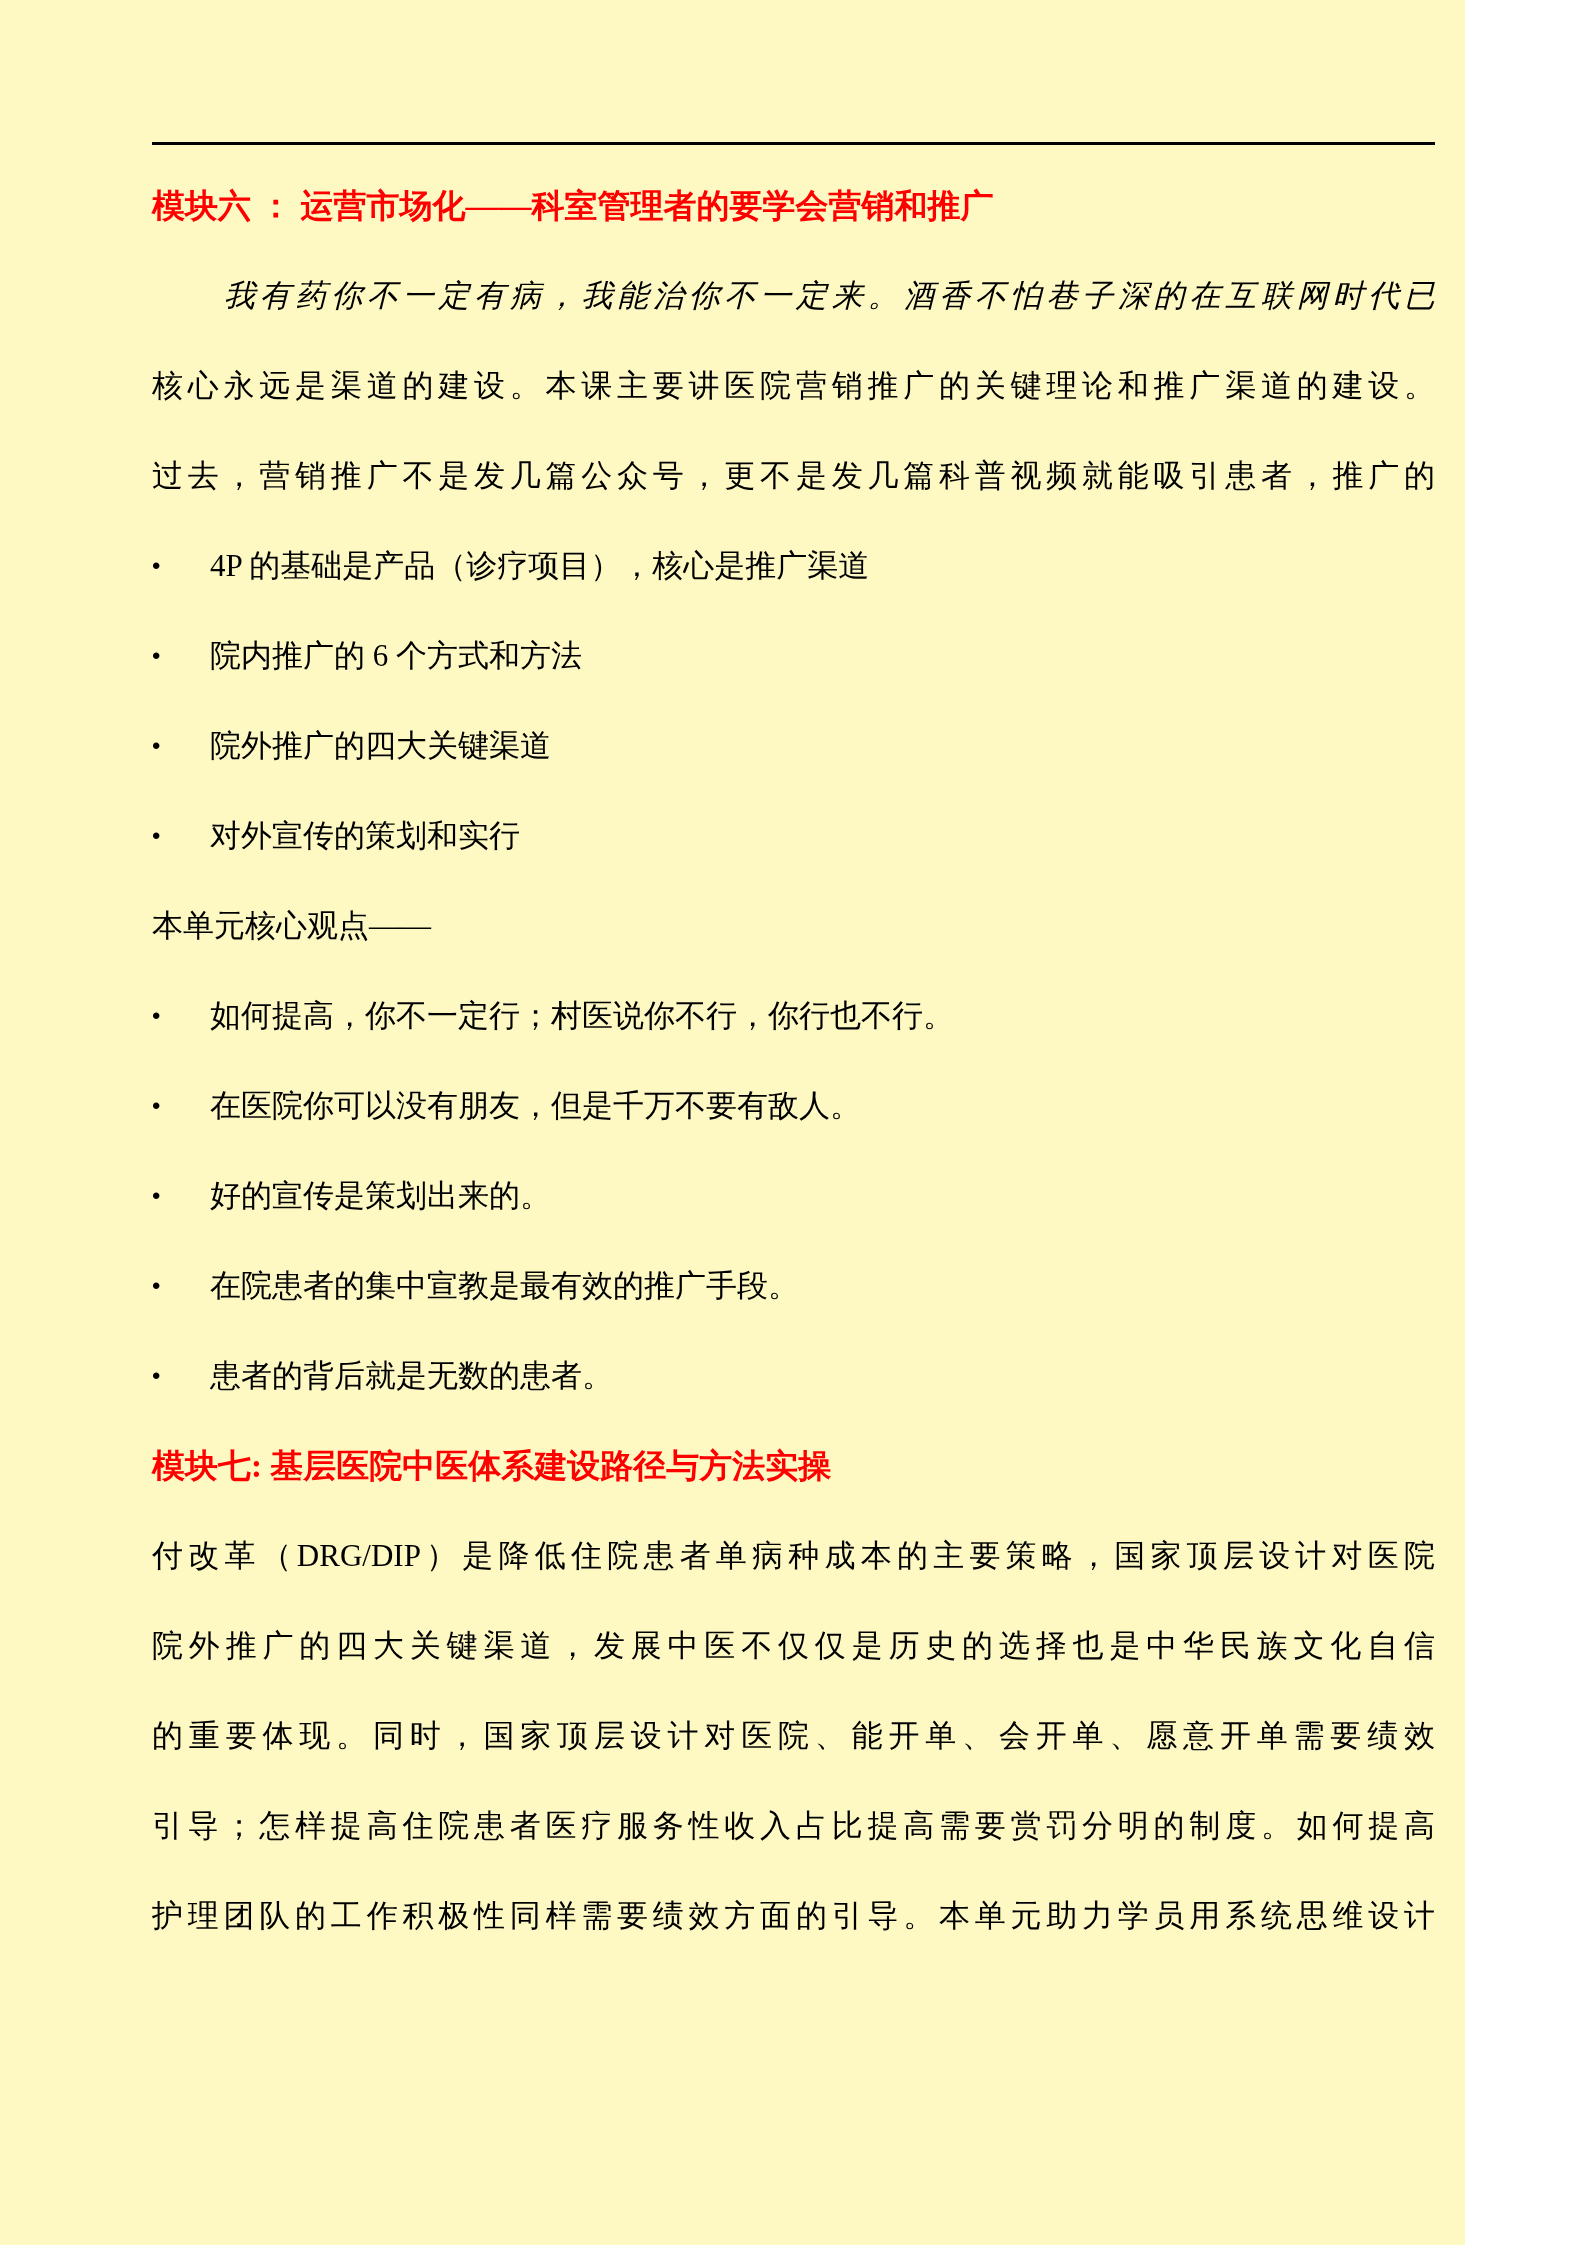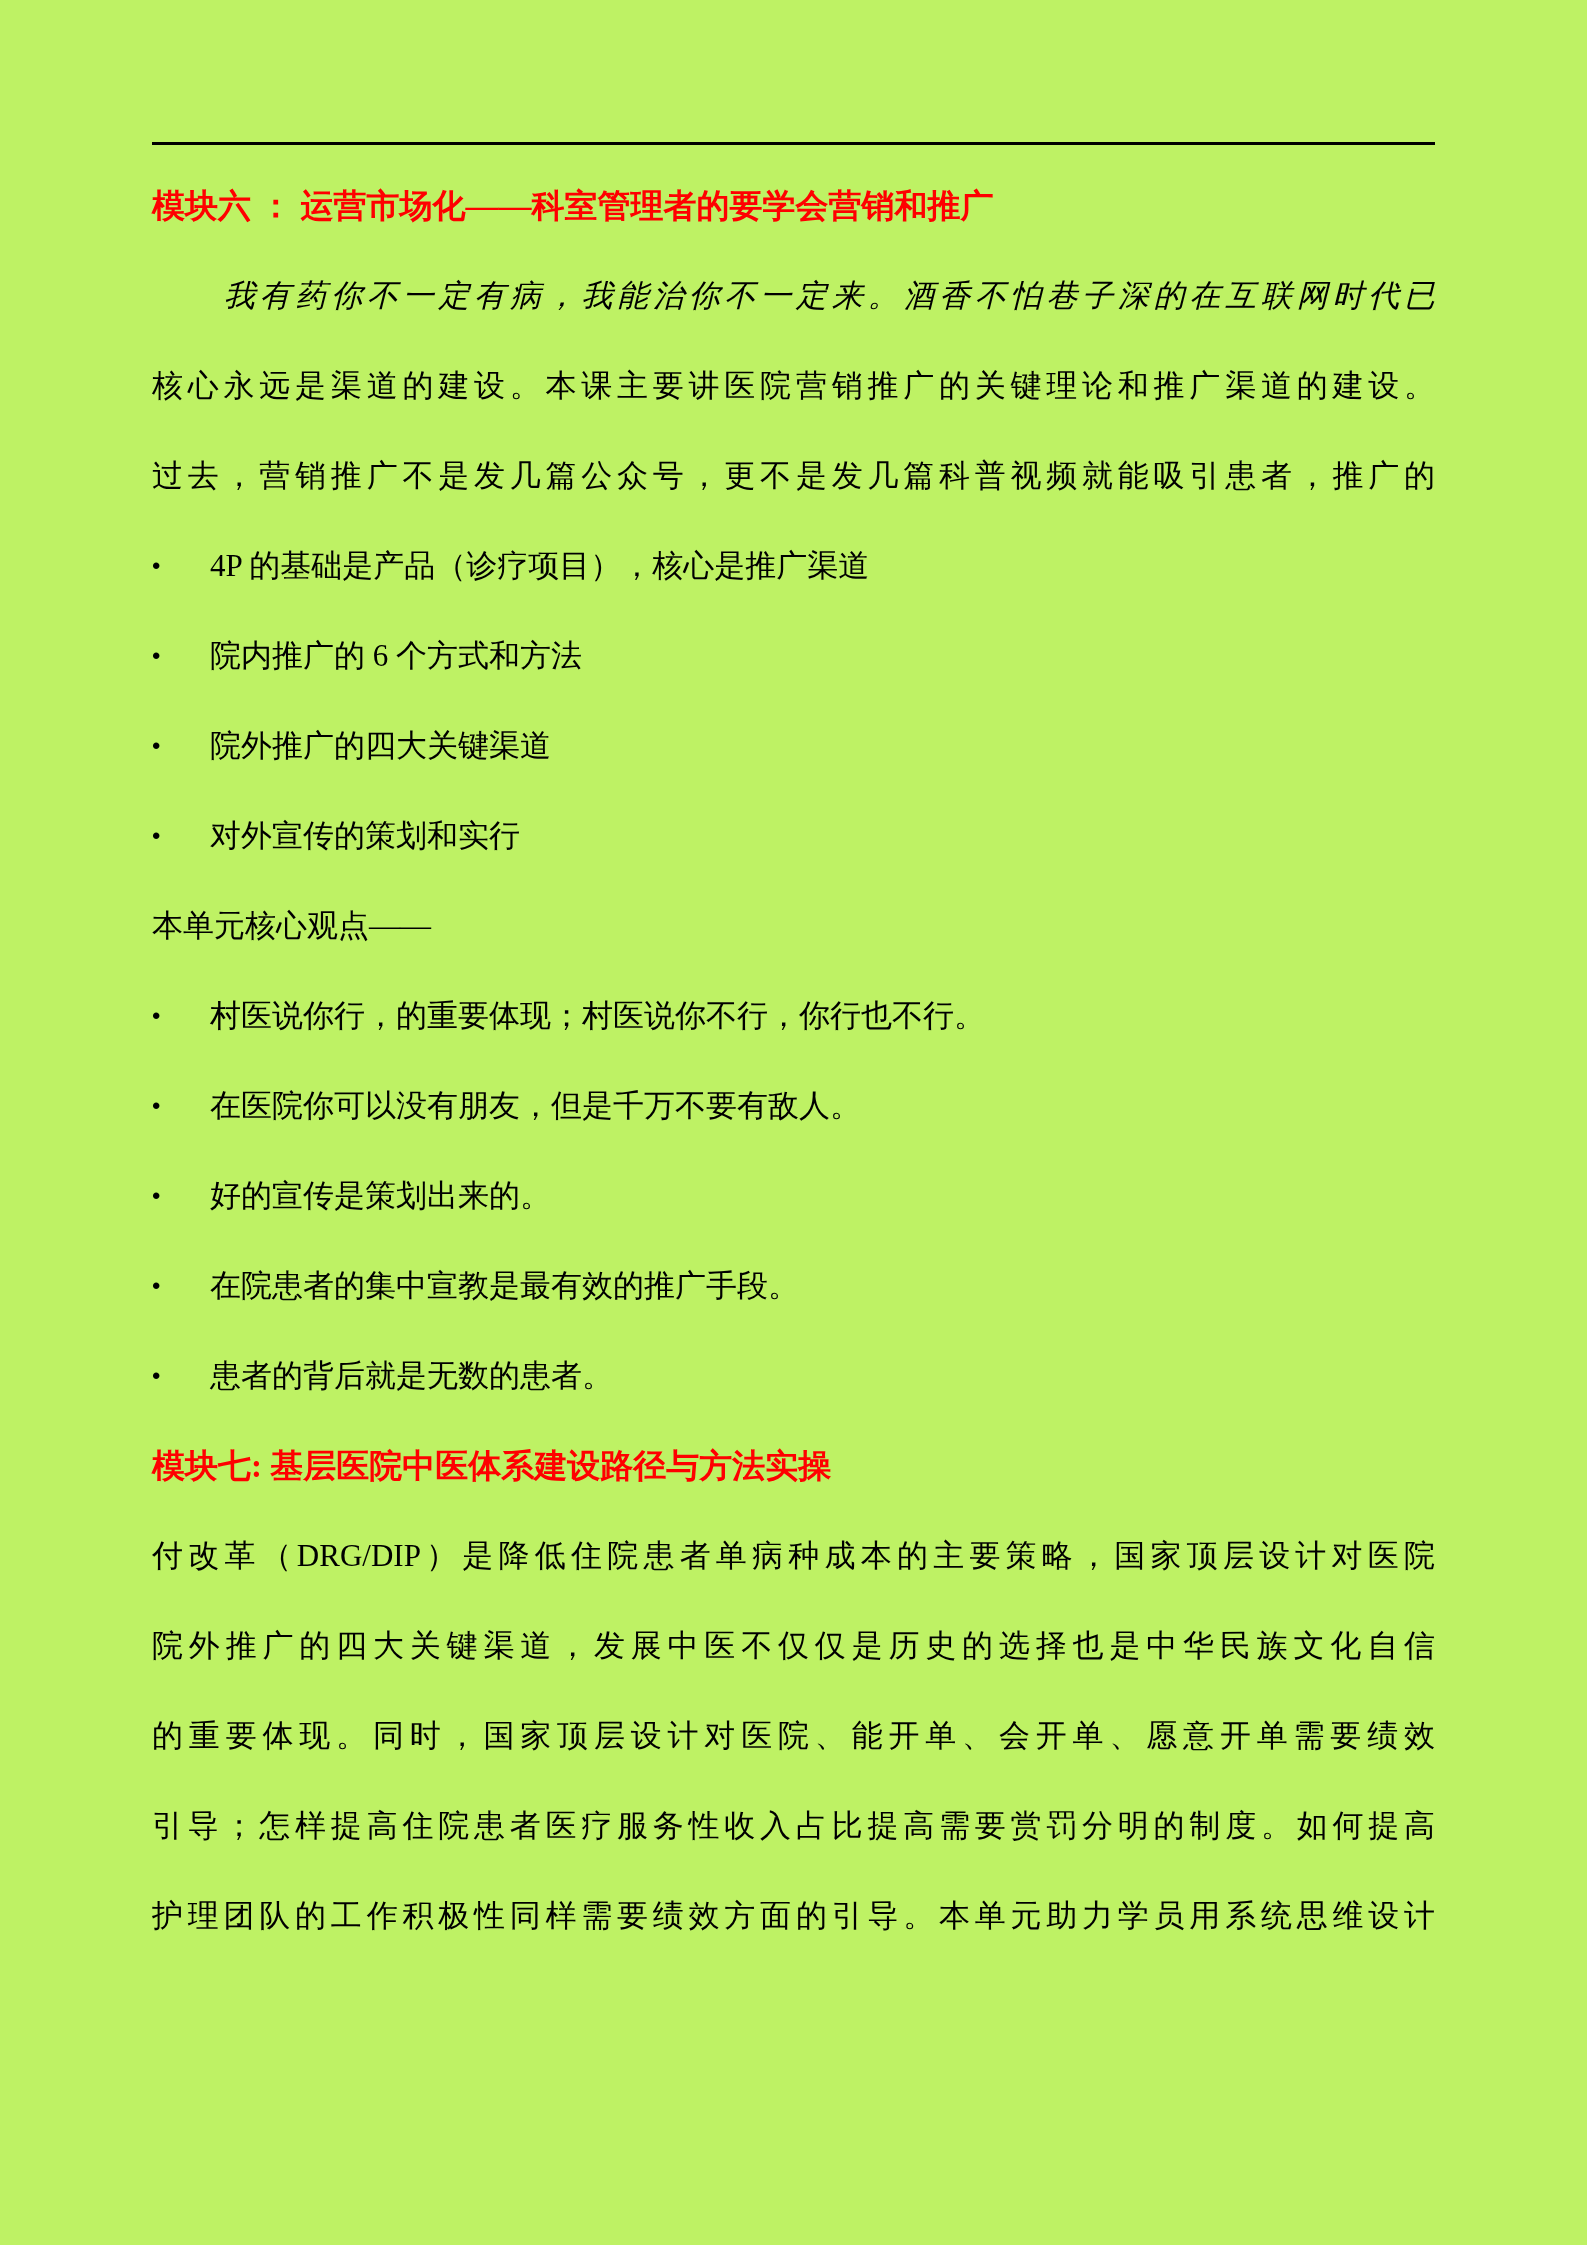--- a/index.html
+++ b/index.html
@@ -2,23 +2,23 @@
 <html><head>
 <meta charset="utf-8">
 <style>
   html, body {
     margin: 0;
     padding: 0;
     background: #ffffff;
   }
   .page {
     position: relative;
-    width: 1587px;
+    width: 1465px;
     height: 2245px;
-    background: #bef264;
+    background: #fef9c3;
     overflow: hidden;
     font-family: "Liberation Serif", "DejaVu Serif", serif;
     color: #000000;
   }
   .top-rule {
     position: absolute;
     left: 152px;
     top: 142px;
     width: 1283px;
     height: 3px;
@@ -87,21 +87,21 @@
     </div>
     <div class="line bullet">
       <span class="dot">•</span>
       <span class="btext">对外宣传的策划和实行</span>
     </div>
 
     <div class="line">本单元核心观点——</div>
 
     <div class="line bullet">
       <span class="dot">•</span>
-      <span class="btext">村医说你行，的重要体现；村医说你不行，你行也不行。</span>
+      <span class="btext">如何提高，你不一定行；村医说你不行，你行也不行。</span>
     </div>
     <div class="line bullet">
       <span class="dot">•</span>
       <span class="btext">在医院你可以没有朋友，但是千万不要有敌人。</span>
     </div>
     <div class="line bullet">
       <span class="dot">•</span>
       <span class="btext">好的宣传是策划出来的。</span>
     </div>
     <div class="line bullet">

